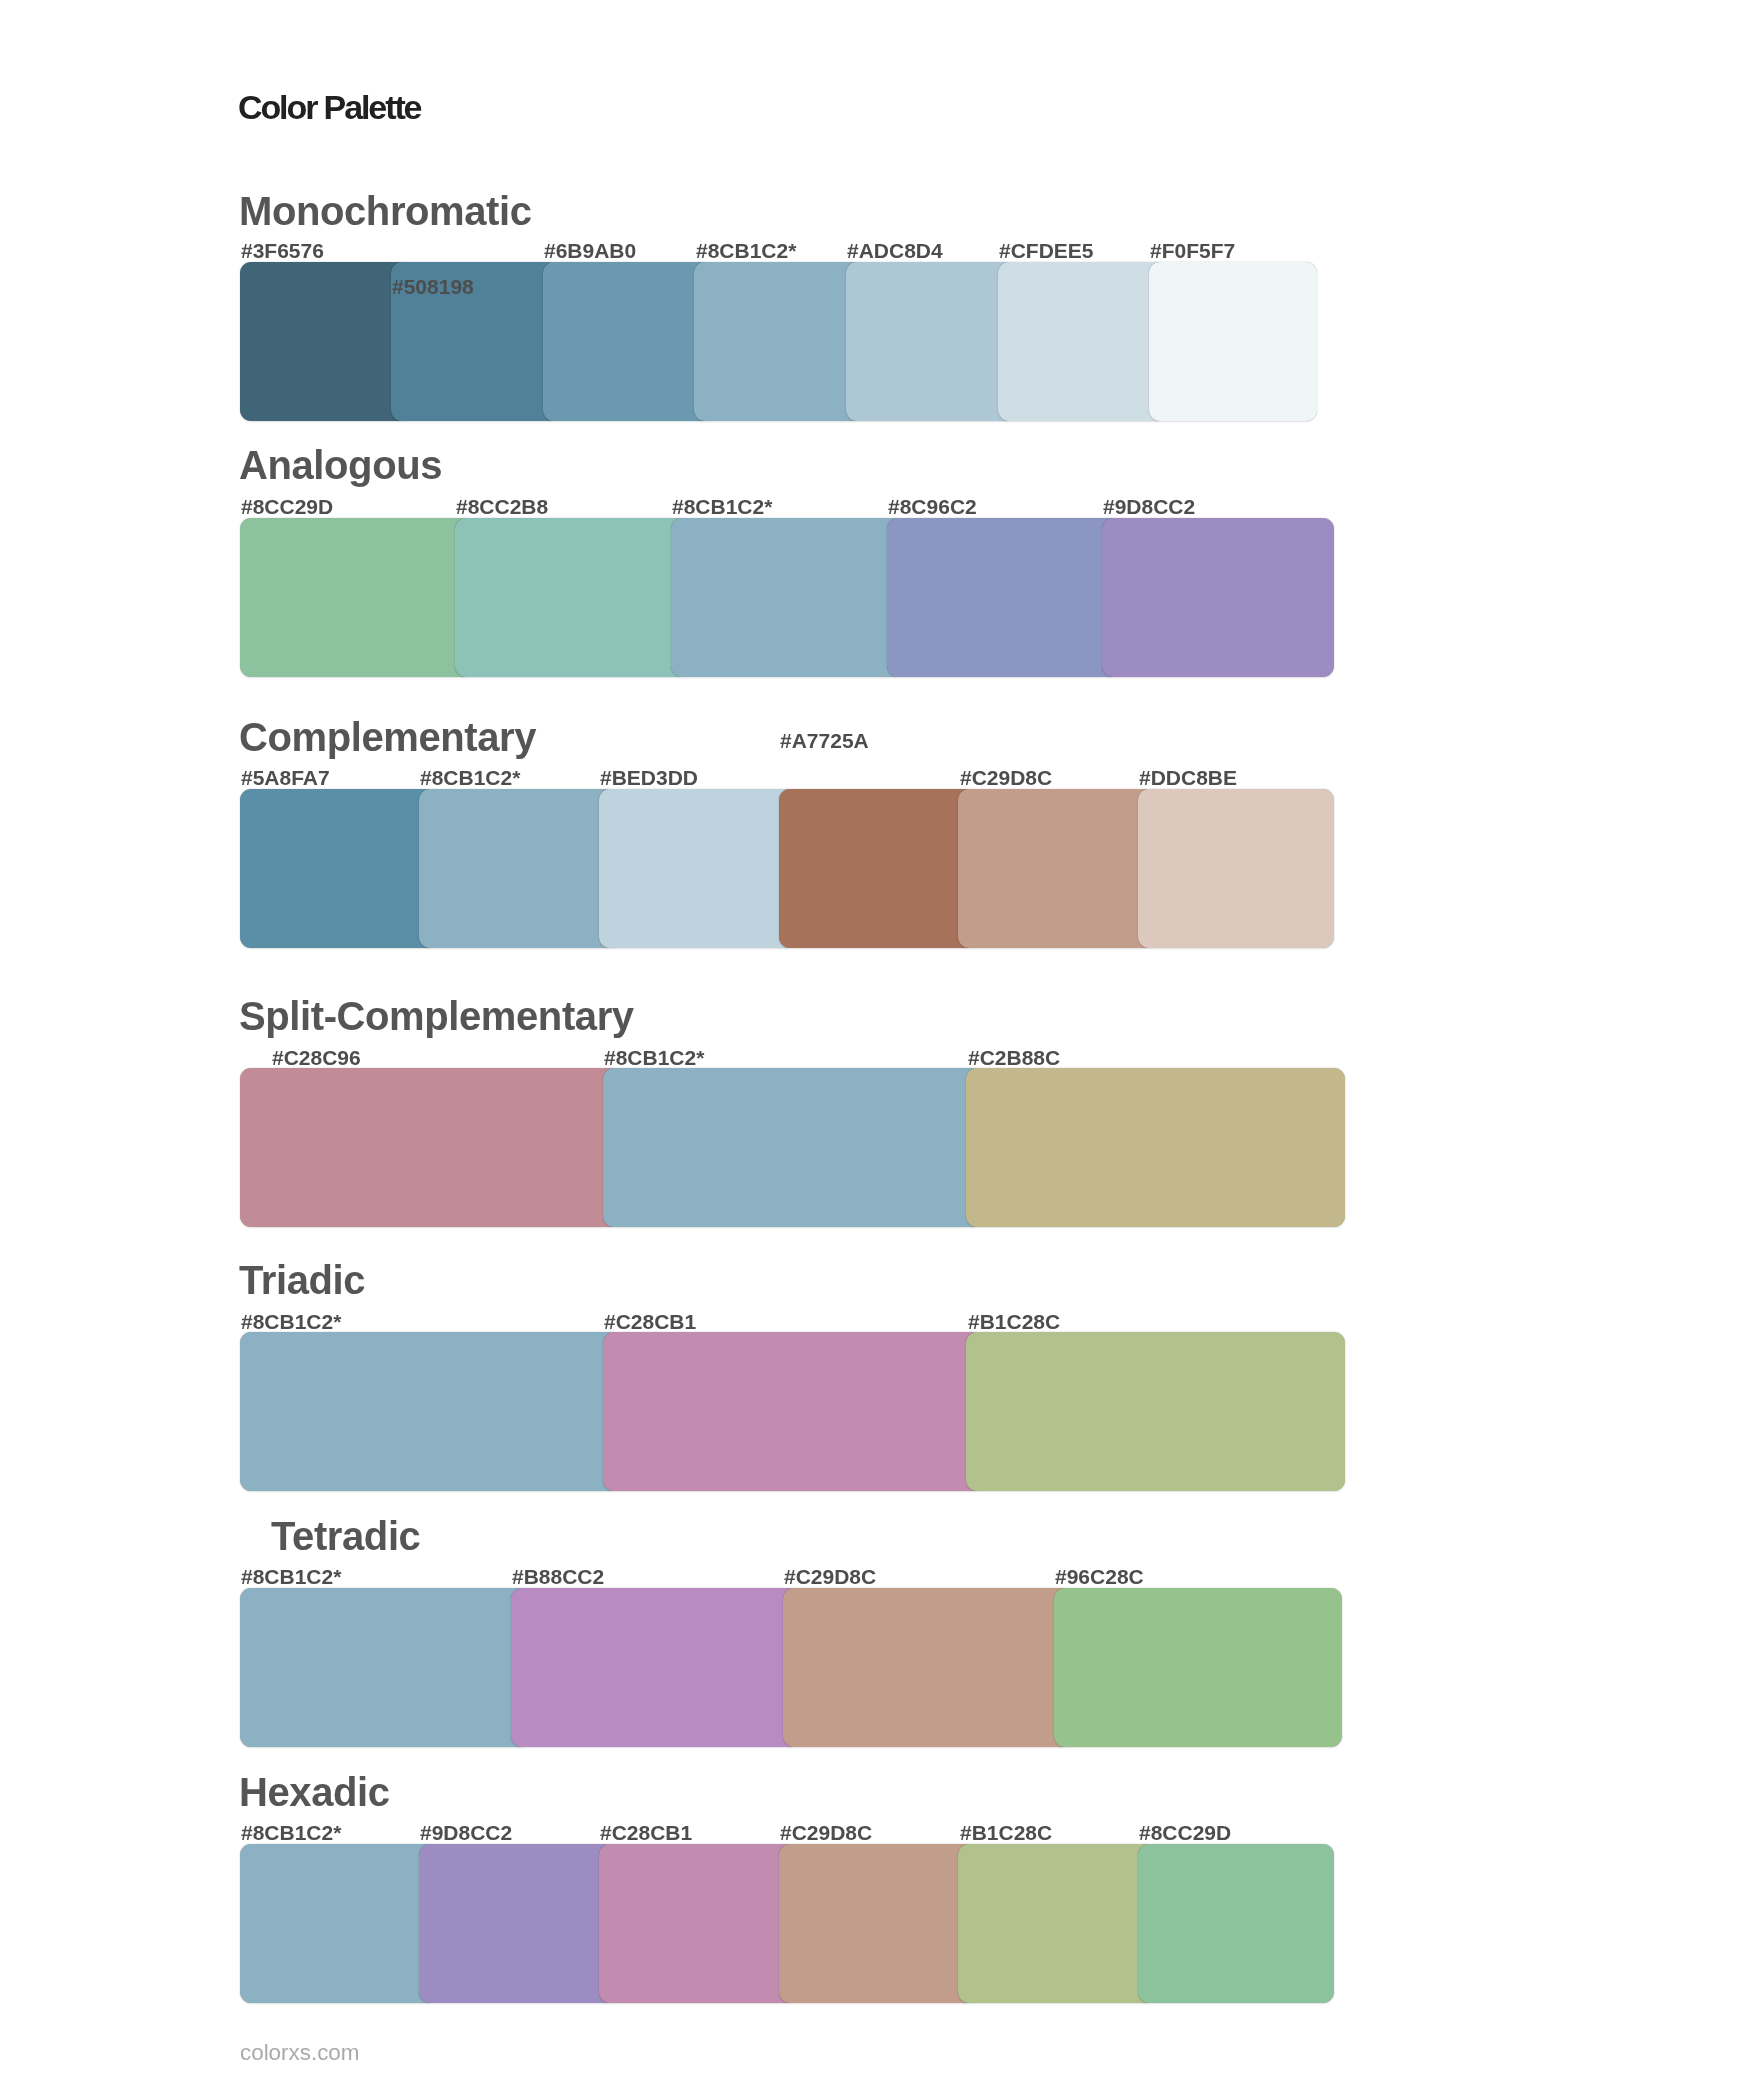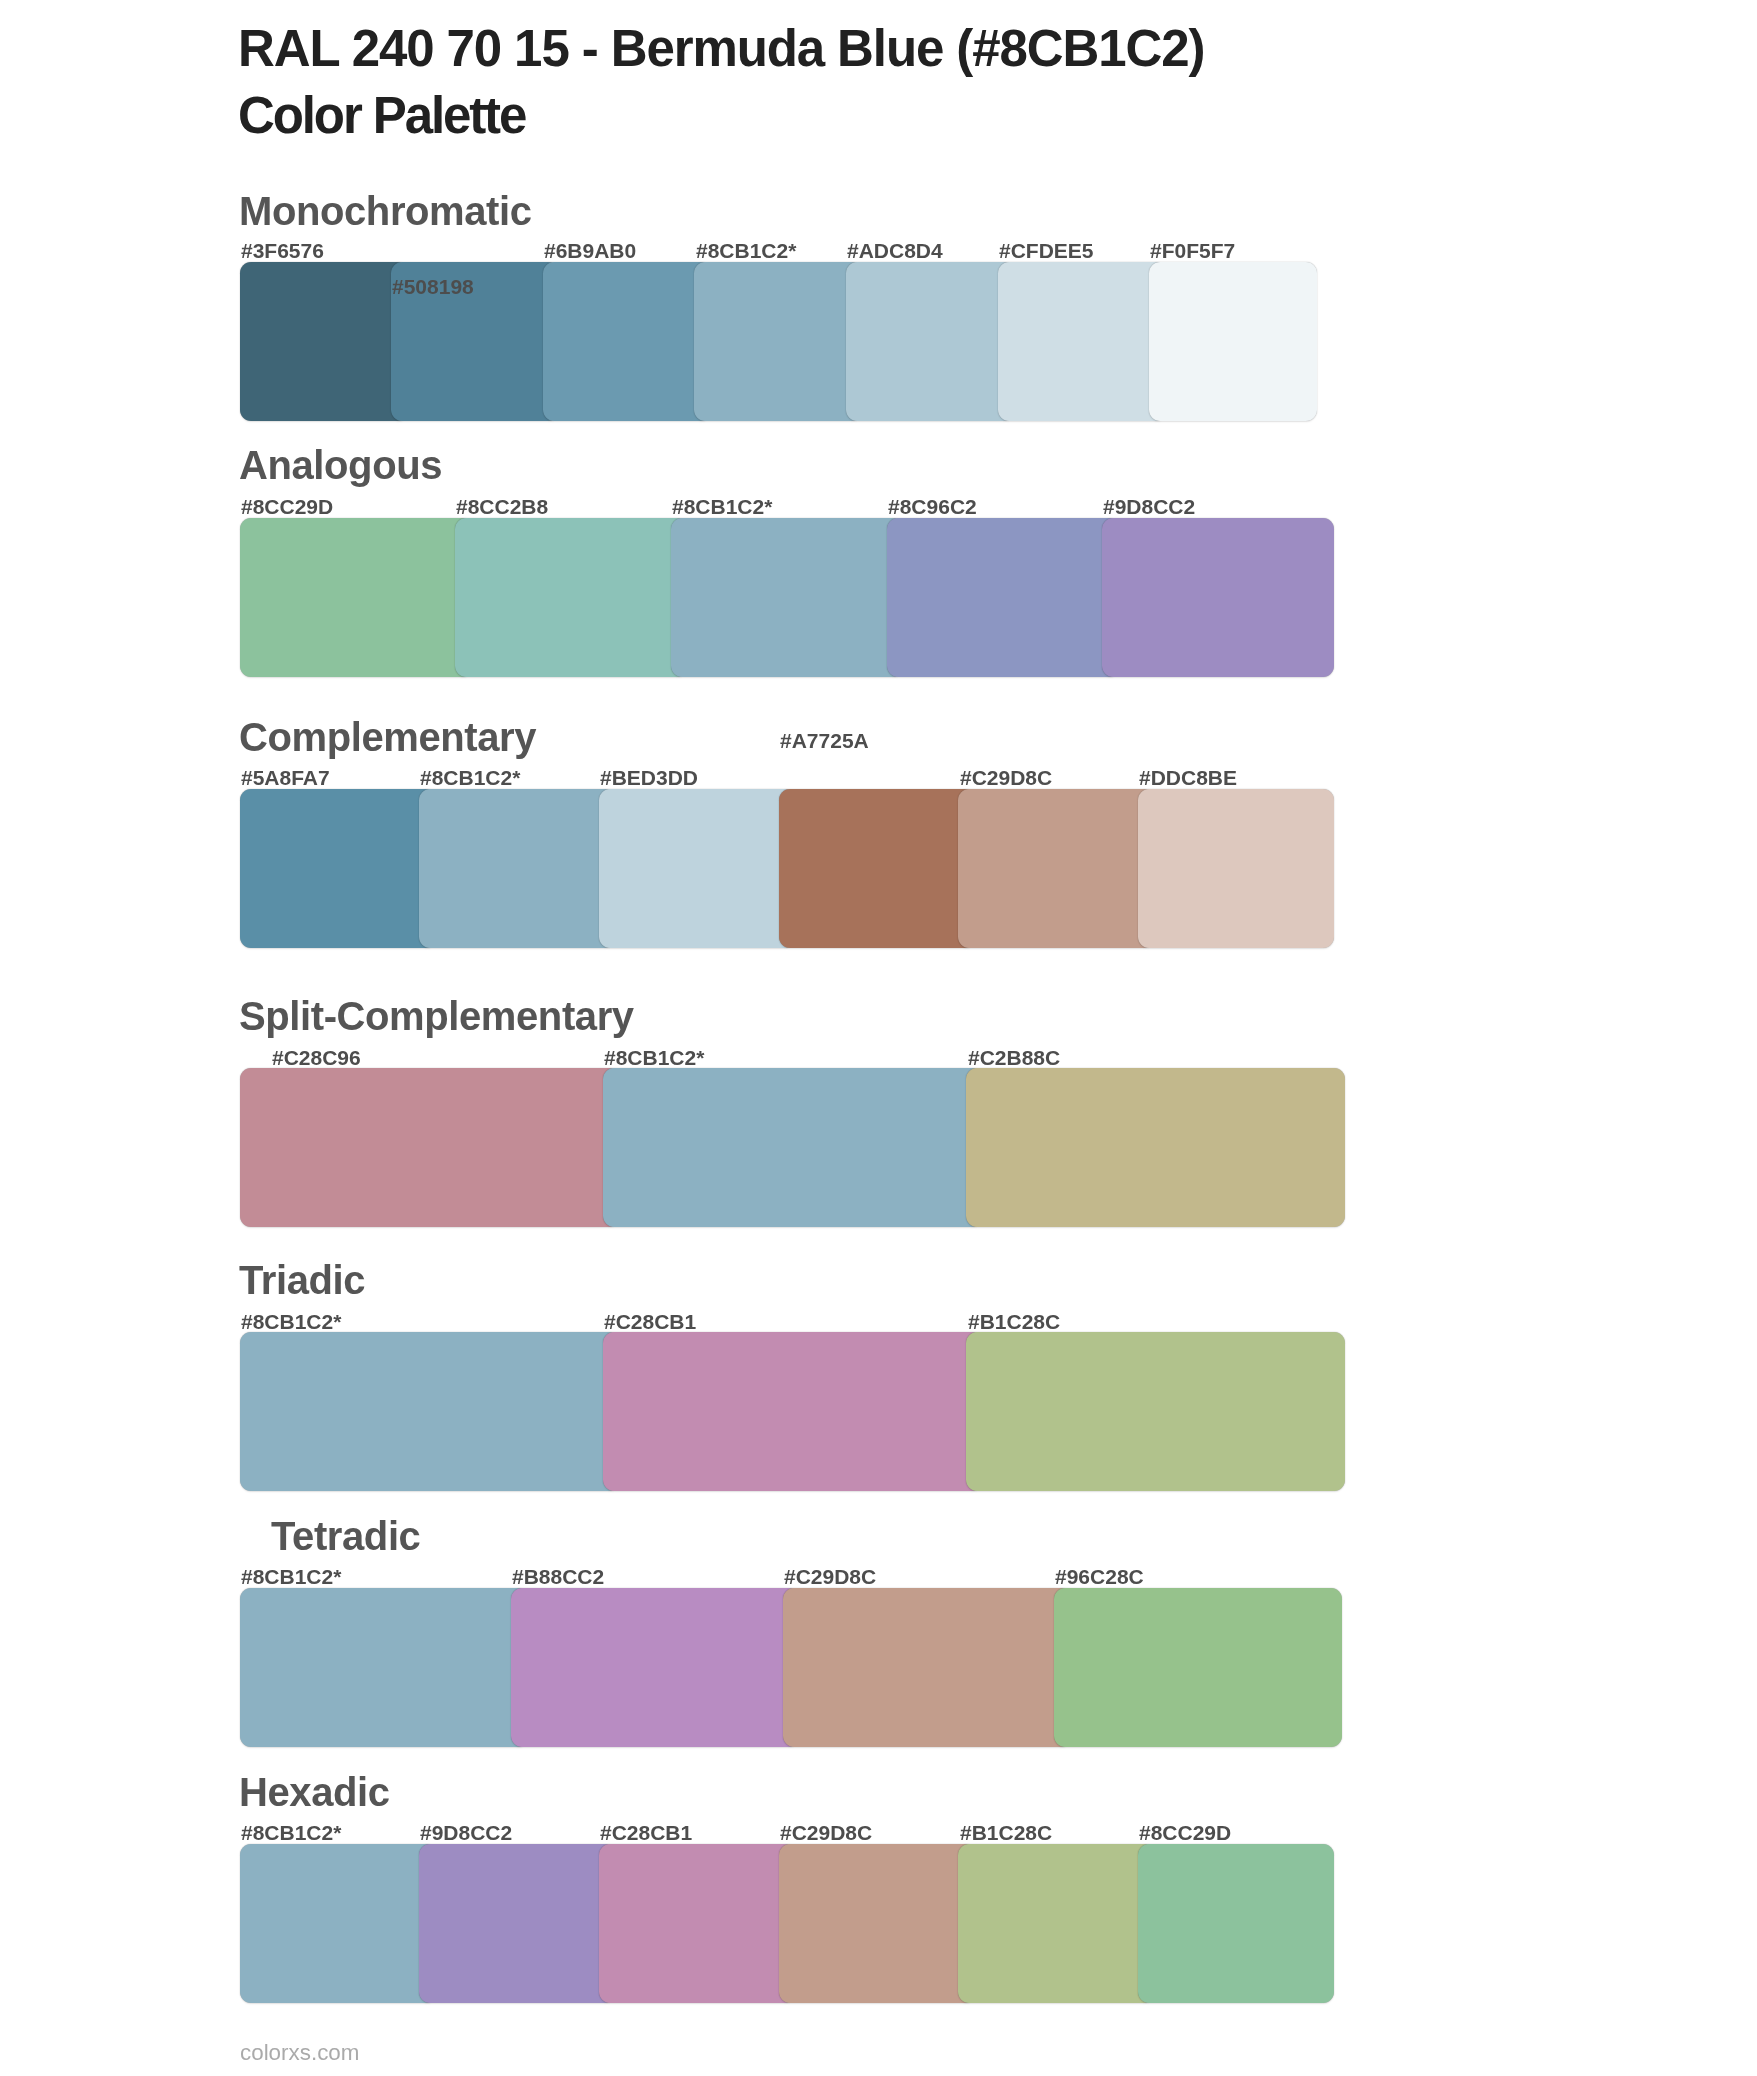--- a/index.html
+++ b/index.html
@@ -37,21 +37,21 @@
     font-weight: 700;
     color: #212121;
     letter-spacing: -1.1px;
     line-height: 1;
     white-space: nowrap;
   }
   .page-subtitle {
     position: absolute;
     left: 238px;
     top: 90px;
-    font-size: 51px;
+    font-size: 34px;
     font-weight: 700;
     color: #212121;
     letter-spacing: -2.1px;
     line-height: 1;
     white-space: nowrap;
   }
   .section-title {
     position: absolute;
     left: 239px;
     font-size: 40px;
@@ -83,21 +83,20 @@
     color: #aaaaaa;
     line-height: 1;
     white-space: nowrap;
     text-decoration: none;
   }
 </style>
 </head>
 <body>
 
 <div id="page">
-  <h1 class="page-title">RAL 240 70 15 - Bermuda Blue (#8CB1C2)</h1>
   <h2 class="page-subtitle">Color Palette</h2>
   <div id="sections">
       <div class="section-title" style="top: 191px;">Monochromatic</div>
       <div class="swatch" title="#3F6576" style="left: 240px; top: 262px; width: 168px; height: 159px; background: rgb(63, 101, 118); z-index: 10;"></div>
       <div class="swatch" title="#508198" style="left: 391px; top: 262px; width: 168px; height: 159px; background: rgb(80, 129, 152); z-index: 11;"></div>
       <div class="swatch" title="#6B9AB0" style="left: 543px; top: 262px; width: 168px; height: 159px; background: rgb(107, 154, 176); z-index: 12;"></div>
       <div class="swatch swatch-base" title="#8CB1C2" style="left: 694px; top: 262px; width: 168px; height: 159px; background: rgb(140, 177, 194); z-index: 13;"></div>
       <div class="swatch" title="#ADC8D4" style="left: 846px; top: 262px; width: 168px; height: 159px; background: rgb(173, 200, 212); z-index: 14;"></div>
       <div class="swatch" title="#CFDEE5" style="left: 998px; top: 262px; width: 168px; height: 159px; background: rgb(207, 222, 229); z-index: 15;"></div>
       <div class="swatch" title="#F0F5F7" style="left: 1149px; top: 262px; width: 168px; height: 159px; background: rgb(240, 245, 247); z-index: 16;"></div>

